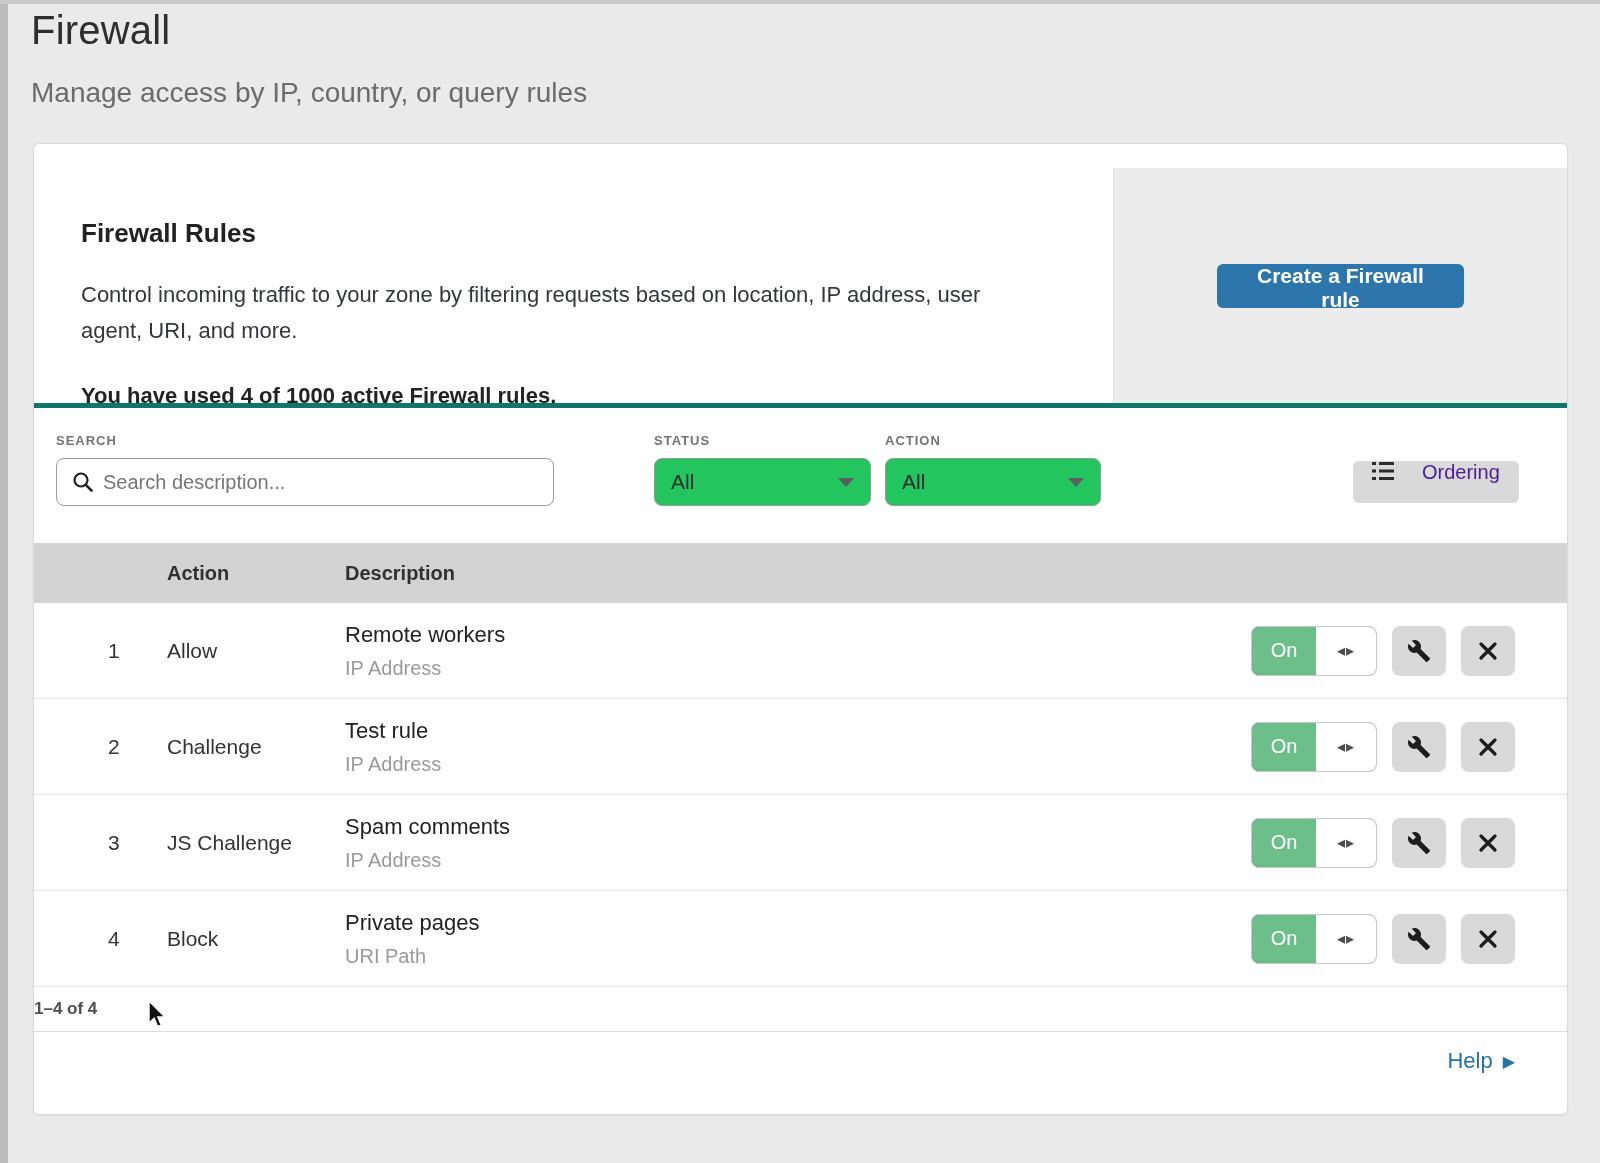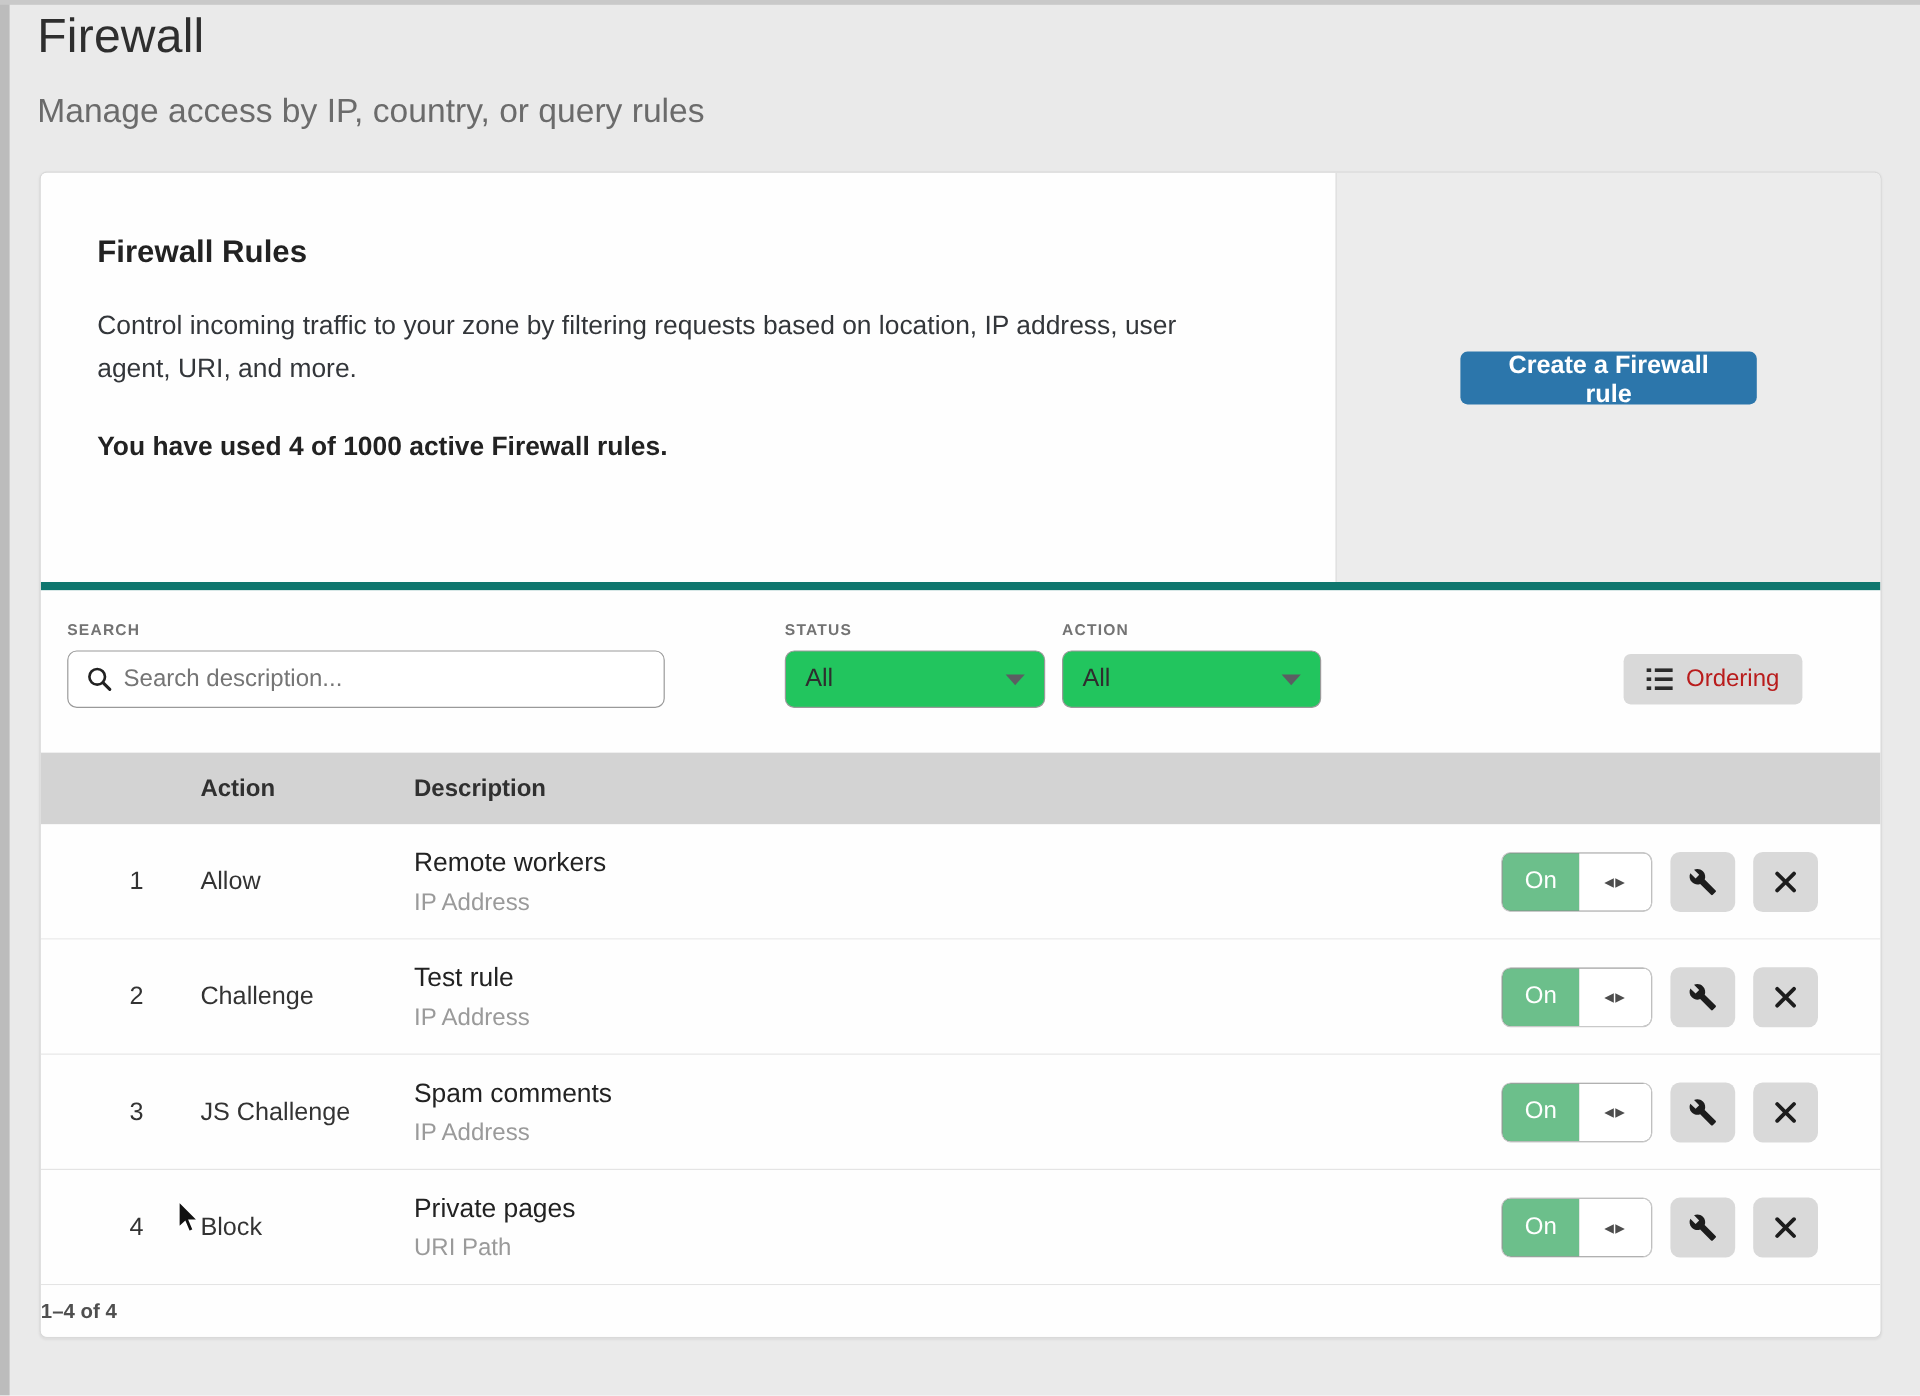--- a/index.html
+++ b/index.html
@@ -18,21 +18,21 @@
   .page-subtitle { font-size:28px; font-weight:400; color:#6b6b6b; margin-top:24px; }
 
   .card {
     position:absolute; left:33px; top:143px; width:1535px; height:972px;
     background:#fefefe; border:1px solid #d9d9d9; border-radius:6px;
     box-shadow:0 1px 2px rgba(0,0,0,0.06);
     overflow:hidden;
   }
 
   
-  .intro { display:flex; height:348px; border-bottom:7px solid #0f766e; }
+  .intro { display:flex; height:240px; border-bottom:5px solid #0f766e;margin-top:24px; }
   .intro-left { width:1079px; padding:50px 48px 0 47px; background:#fefefe; }
   .intro-heading { font-size:26px; font-weight:700; color:#222; }
   .intro-desc { margin-top:28px; font-size:22px; color:#33363a; line-height:36px; max-width:952px; }
   .intro-usage { margin-top:34px; font-size:22px; font-weight:700; color:#222; }
   .intro-right {
     flex:1; background:#ececec; border-left:1px solid #dedede;
     display:flex; align-items:center; justify-content:center;
   }
   .create-btn {
     background:#2c76ab; color:#fff; border:none; border-radius:6px;
@@ -67,22 +67,22 @@
   .sel-action { left:851px; width:216px; }
   .select .val { font-size:21px; color:#2e2e2e; }
   .caret {
     margin-left:auto; width:0; height:0;
     border-left:8px solid transparent; border-right:8px solid transparent;
     border-top:9px solid #5b5e62;
   }
   .ordering-btn {
     position:absolute; left:1319px; top:53px; height:42px; padding:0 19px;
     background:#d9d9d9; border:none; border-radius:6px; cursor:pointer;
-    display:flex; align-items:center; gap:11px;
-    font-family:"Liberation Sans",sans-serif; font-size:20px; color:#b91c1c;
+    display:flex; align-items:flex-start; gap:28px;
+    font-family:"Liberation Sans",sans-serif; font-size:20px; color:#4c1d95;
   }
 
   
   .thead {
     height:60px; background:#d3d3d3; display:grid;
     grid-template-columns:59px 178px 1fr; align-items:center;
     padding:0 52px 0 74px;
   }
   .th { font-size:20px; font-weight:700; color:#303030; }
   .trow {

